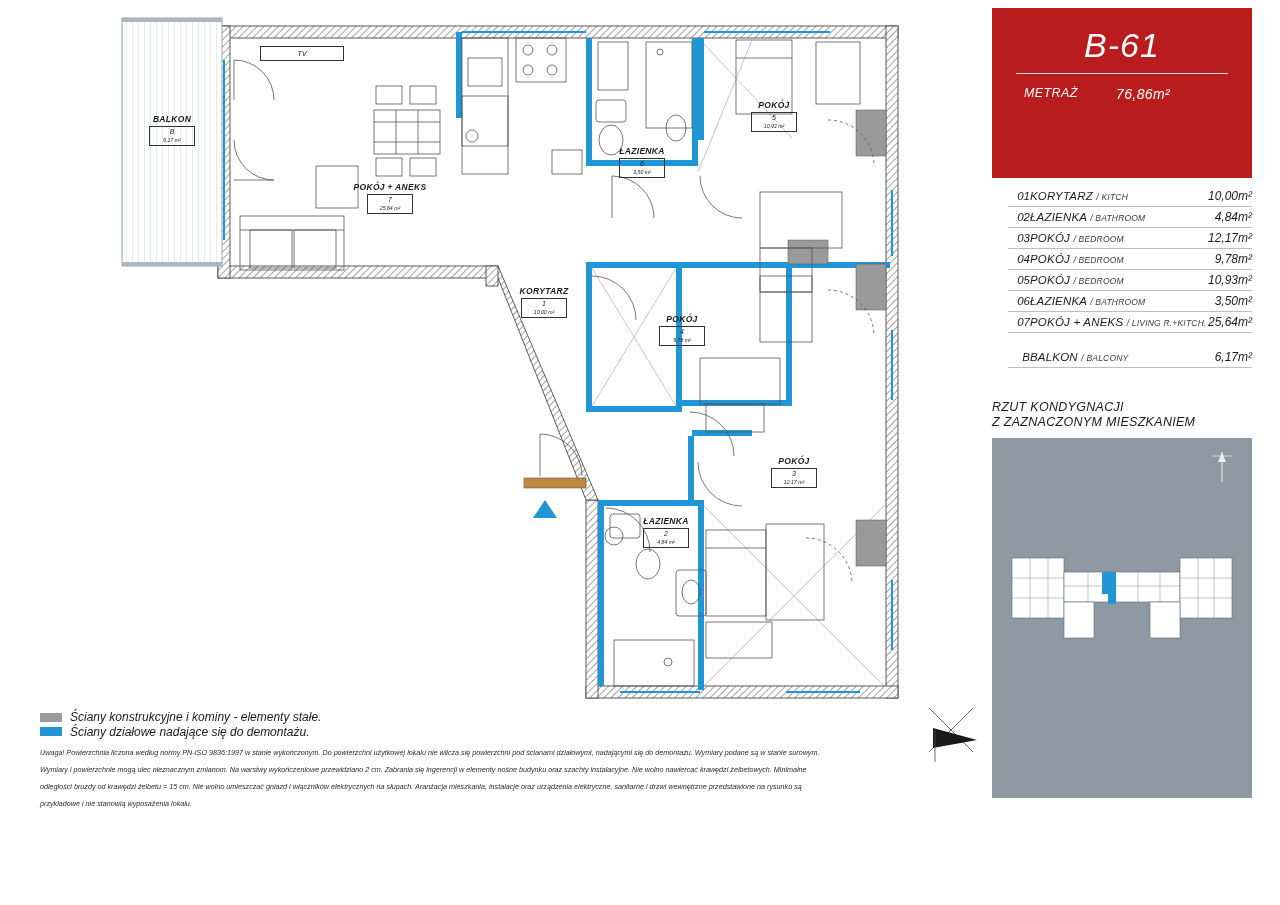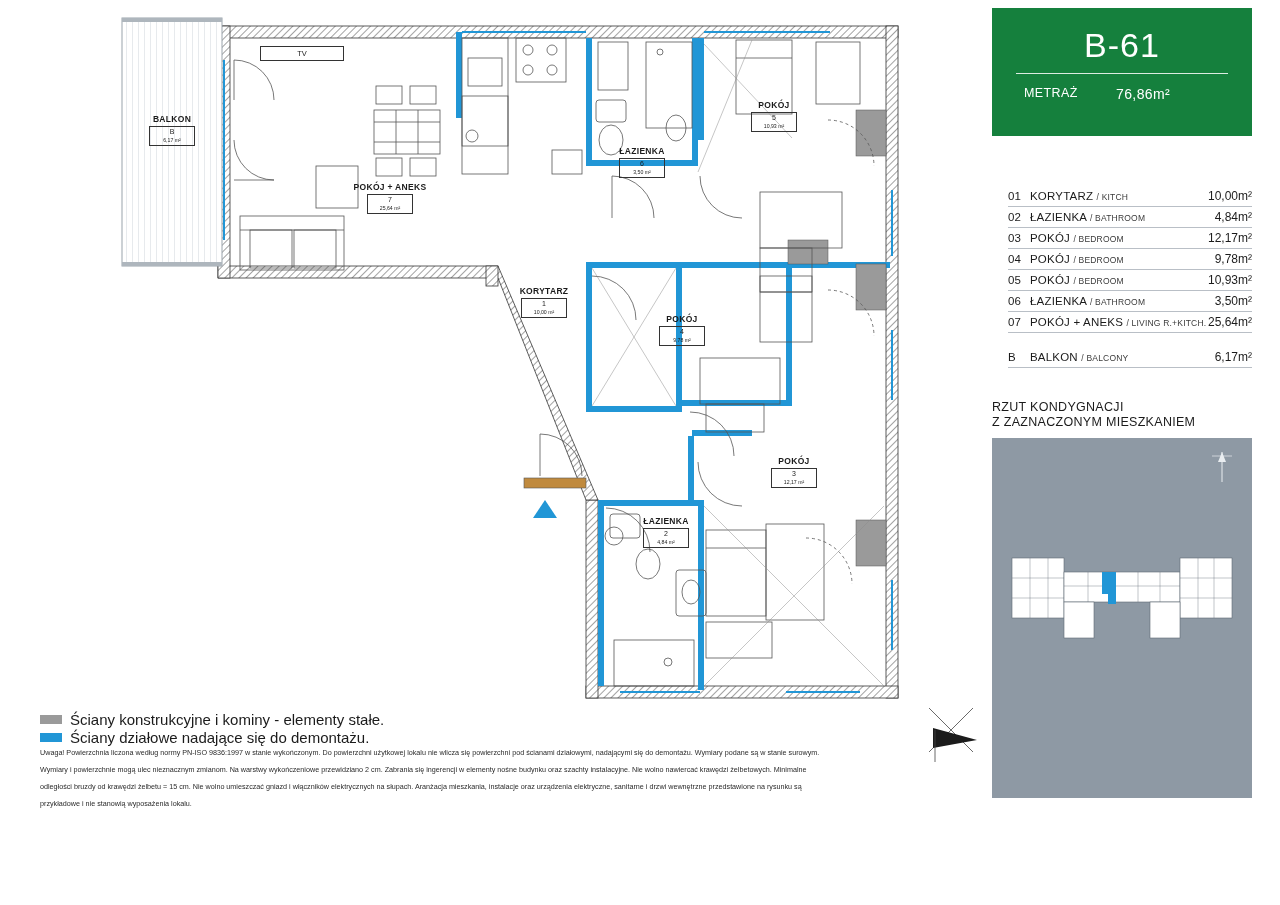--- a/index.html
+++ b/index.html
@@ -5,45 +5,45 @@
   * { box-sizing: border-box; }
   html, body { margin:0; padding:0; }
   body {
     width:1280px; height:905px;
     background:#ffffff;
     font-family:"Liberation Sans", sans-serif;
     color:#1b1b1b;
     position:relative;
     overflow:hidden;
   }
-  .page { position:absolute; inset:0; }
+  .page { position:absolute; inset:0;font-style:italic; }
 
   
   .right-panel { position:absolute; left:992px; top:0; width:288px; height:905px; }
 
   .title-box {
-    position:absolute; left:0; top:8px; width:260px; height:128px;
-    background:#15803d; color:#ffffff;
+    position:absolute; left:0; top:8px; width:260px; height:170px;
+    background:#b91c1c; color:#ffffff;
   }
   .title-box .code {
     text-align:center; font-size:34px; letter-spacing:1px; padding-top:18px; font-weight:400;
   }
   .title-box .rule { width:212px; height:1px; background:#ffffff; margin:8px auto 10px auto; opacity:.85; }
   .title-box .row { display:flex; font-size:12.5px; padding:2px 0 2px 32px; letter-spacing:.4px; }
   .title-box .row .k { width:92px; }
   .title-box .row .v { font-size:14px; }
 
   .legend-box { position:absolute; left:16px; top:186px; width:244px; }
   .legend-row {
     display:flex; align-items:baseline;
     border-bottom:1px solid #b9bfc6;
     padding:3px 0 3px 0;
     font-size:11.5px;
   }
-  .legend-row .num { width:22px; color:#1b1b1b; }
+  .legend-row .num { width:22px; color:#1b1b1b;text-align:right; }
   .legend-row .nm { flex:1; letter-spacing:.2px; }
   .legend-row .nm .sub { font-size:8.5px; color:#3a3a3a; letter-spacing:.2px; }
   .legend-row .area { font-size:12px; white-space:nowrap; }
   .legend-gap { height:14px; }
   .legend-row.balcony .num { width:22px; }
 
   .mini-title {
     position:absolute; left:0; top:400px; width:260px;
     font-size:12.5px; line-height:15px; letter-spacing:.3px;
   }
@@ -51,21 +51,21 @@
     position:absolute; left:0; top:438px; width:260px; height:360px;
     background:#8e99a4;
   }
   .mini-map .compass { position:absolute; right:16px; top:12px; width:28px; height:34px; }
   .mini-inner { position:absolute; left:18px; top:118px; width:224px; height:86px; }
 
   
   .plan { position:absolute; left:0; top:0; width:992px; height:905px; }
 
   
-  .bottom-legend { position:absolute; left:40px; top:710px; width:600px; font-size:15px; }
+  .bottom-legend { position:absolute; left:40px; top:710px; width:600px; font-size:12px; }
   .bl-item { display:inline-flex; align-items:center; margin-right:26px; }
   .bl-sw { width:22px; height:9px; display:inline-block; margin-right:8px; }
   .bl-sw.grey { background:#9a9a9a; }
   .bl-sw.blue { background:#2196d6; }
   .note {
     position:absolute; left:40px; top:744px; width:800px;
     font-size:7.2px; line-height:17px; color:#2a2a2a;
   }
   .compass-big { position:absolute; left:915px; top:700px; width:80px; height:70px; }
   .compass-big .lbl { position:absolute; right:-4px; top:30px; font-size:10px; }

